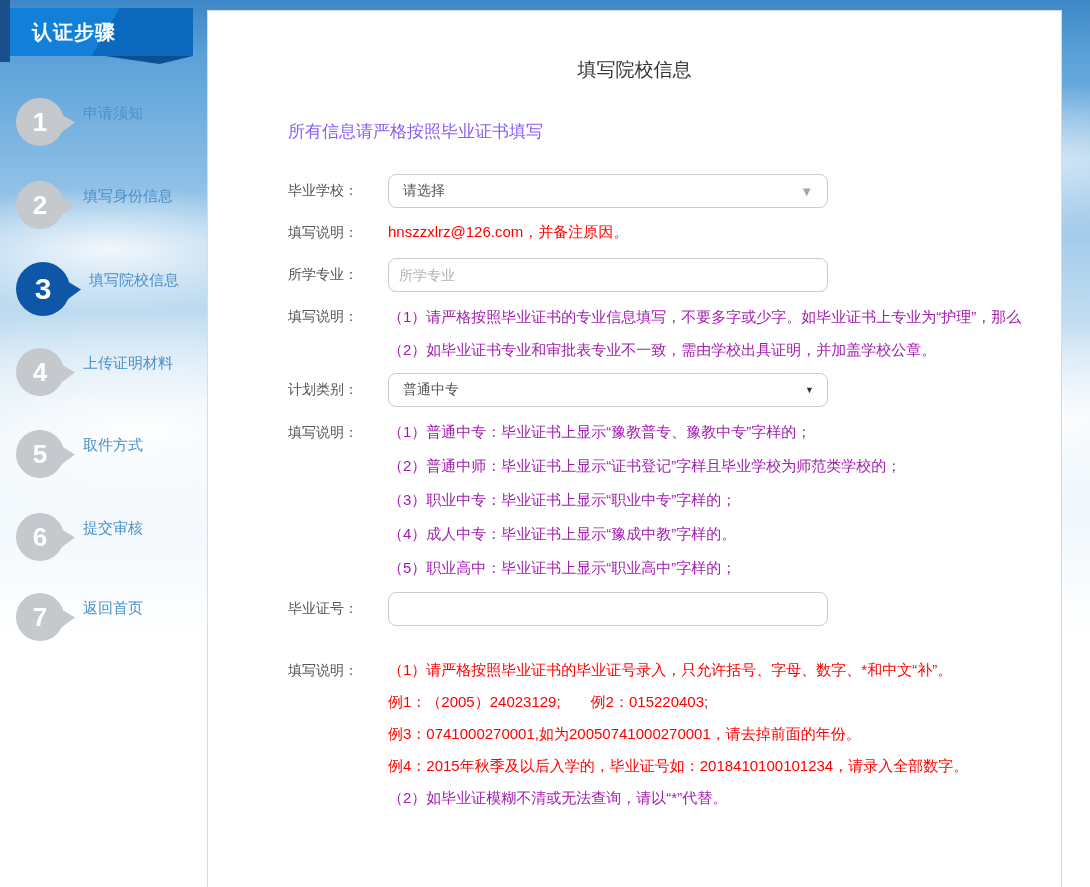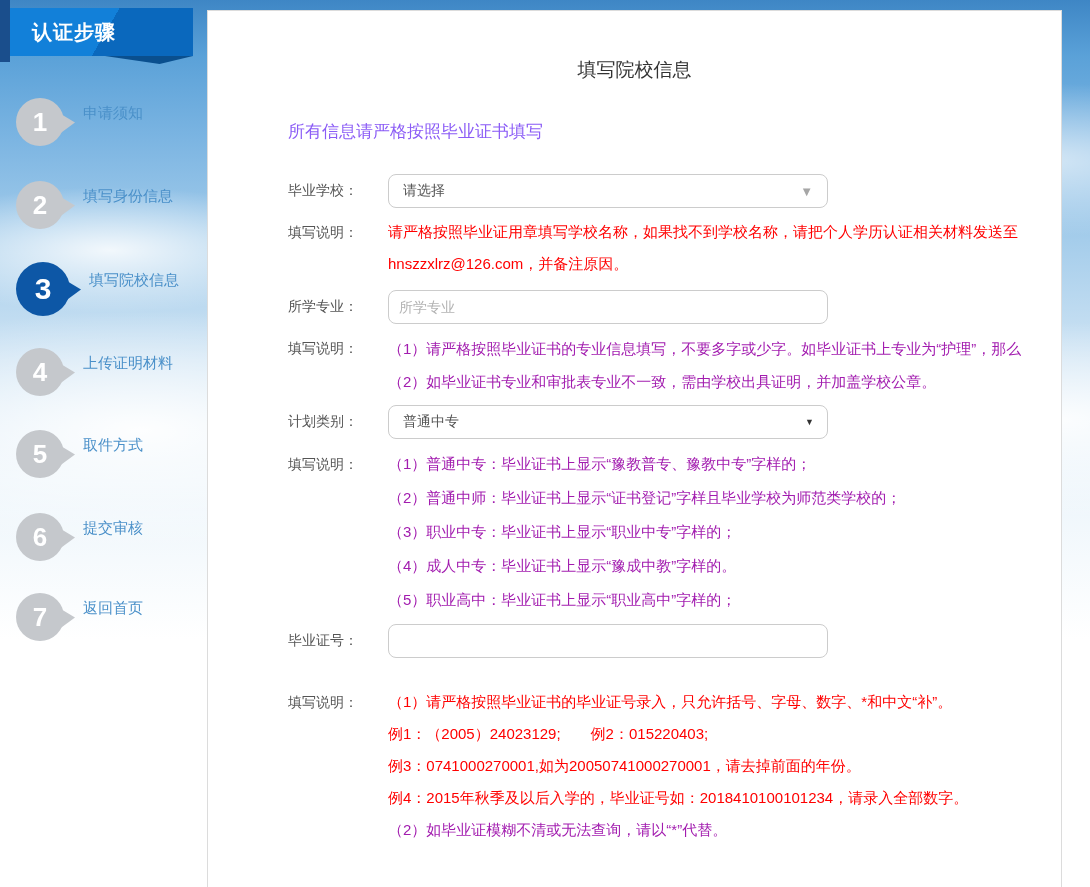--- a/index.html
+++ b/index.html
@@ -152,21 +152,20 @@
     <div class="row control mb8">
       <div class="flabel">毕业学校：</div>
       <div class="sel">
         <span>请选择</span>
         <span class="arrow-big">▼</span>
       </div>
     </div>
     <div class="row note1 mb10">
       <div class="flabel">填写说明：</div>
       <div class="nlines">
-        <p class="red">请严格按照毕业证用章填写学校名称，如果找不到学校名称，请把个人学历认证相关材料发送至</p>
         <p class="red">hnszzxlrz@126.com，并备注原因。</p>
       </div>
     </div>
 
     <div class="row control mb8">
       <div class="flabel">所学专业：</div>
       <input class="txt" type="text" placeholder="所学专业" style="">
     </div>
     <div class="row note2 mb7">
       <div class="flabel">填写说明：</div>

